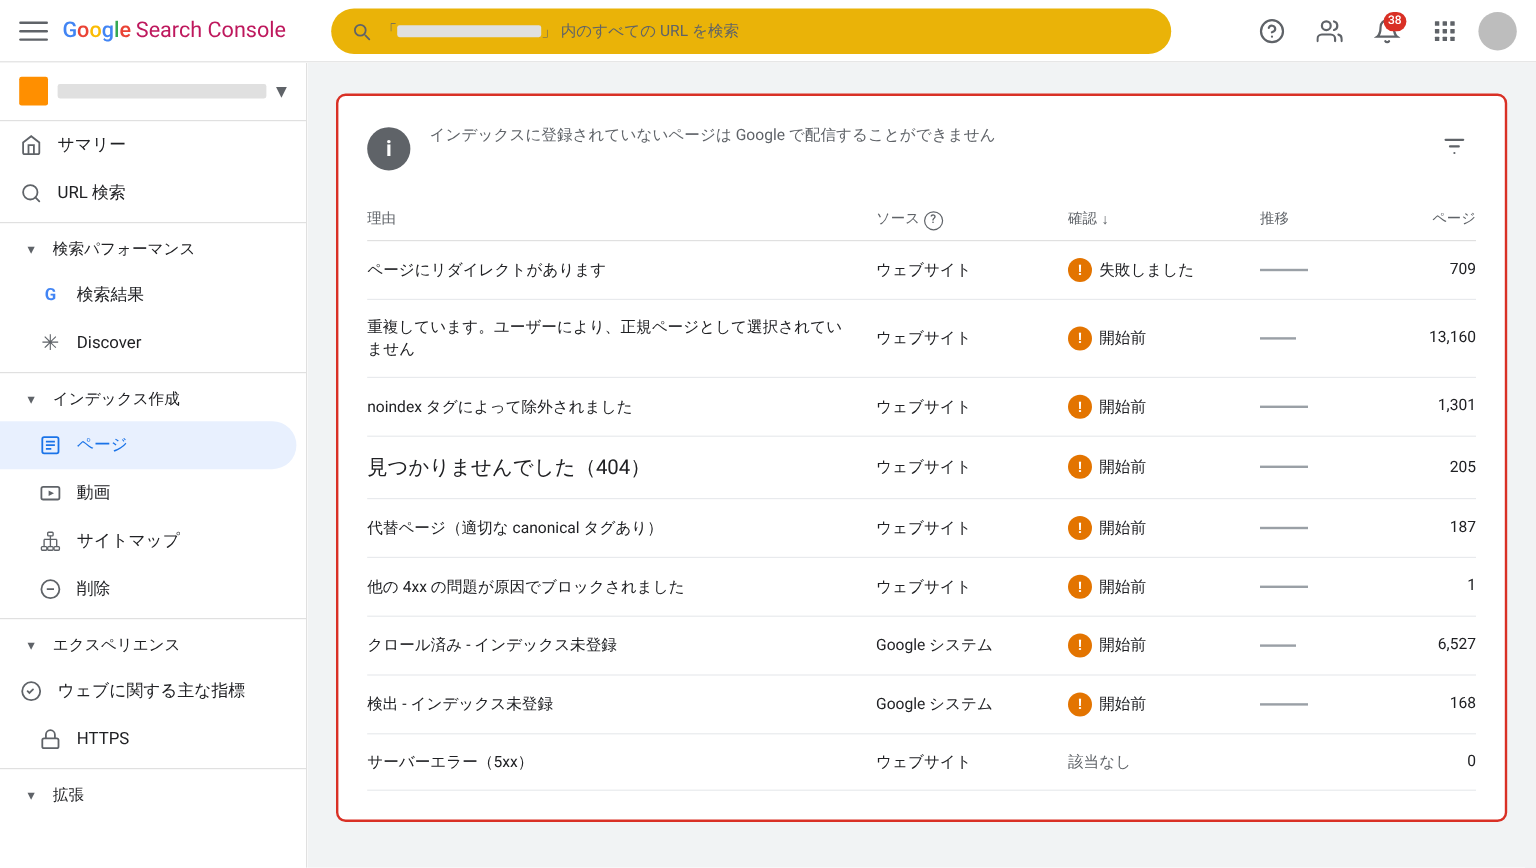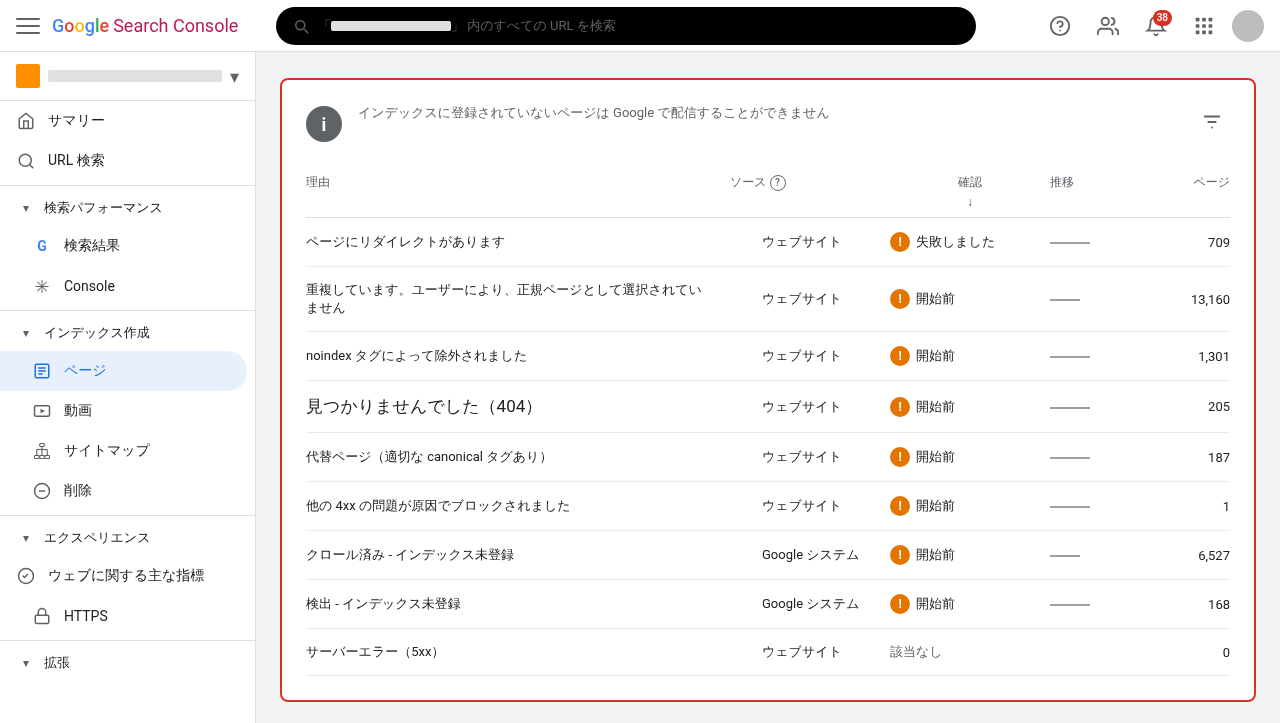--- a/index.html
+++ b/index.html
@@ -47,21 +47,21 @@
       font-size: 18px;
       font-weight: 400;
       white-space: nowrap;
     }
     .logo-sc { color: #be185d; margin-left: 4px; }
     
     .search-bar {
       flex: 1;
       display: flex;
       align-items: center;
-      background: #000000;
+      background: #eab308;
       border-radius: 24px;
       padding: 0 16px;
       height: 38px;
       max-width: 700px;
       gap: 8px;
     }
     .search-icon-svg {
       color: #5f6368;
       font-size: 16px;
     }
@@ -289,21 +289,20 @@
       padding: 8px 0;
       border-bottom: 1px solid #e0e0e0;
       font-size: 12px;
       color: #5f6368;
       font-weight: 500;
     }
     .table-header .col-kakunin {
       display: flex;
       align-items: center;
       gap: 4px;
-      flex-direction: column;
     }
     .sort-icon { font-size: 12px; }
     .help-icon {
       width: 16px;
       height: 16px;
       border-radius: 50%;
       border: 1px solid #5f6368;
       display: inline-flex;
       align-items: center;
       justify-content: center;
@@ -356,21 +355,21 @@
       background: #9aa0a6;
       vertical-align: middle;
     }
     .page-count {
       text-align: right;
       font-size: 13px;
       color: #202124;
     }
     .col-right { text-align: right; }
     
-    .col-source { color: #202124; margin-left: 32px; }
+    .col-source { color: #202124; }
   </style>
 </head>
 <body>
 
 <header class="header">
   <div class="header-left">
     <div class="hamburger-icon">
       <span></span>
       <span></span>
       <span></span>
@@ -466,21 +465,21 @@
     <span>検索パフォーマンス</span>
   </div>
 
   <div class="nav-item" style="padding-left:32px">
     <span class="nav-icon" style="color:#4285f4;font-weight:bold;font-size:14px">G</span>
     <span>検索結果</span>
   </div>
 
   <div class="nav-item" style="padding-left:32px">
     <span class="nav-icon" style="color:#5f6368;font-size:18px">✳</span>
-    <span>Console</span>
+    <span>Discover</span>
   </div>
 
   <div class="nav-divider"></div>
 
   <div class="nav-section-header">
     <span class="nav-icon" style="font-size:12px;color:#5f6368">▾</span>
     <span>インデックス作成</span>
   </div>
 
   <div class="nav-item active" style="padding-left:32px">

